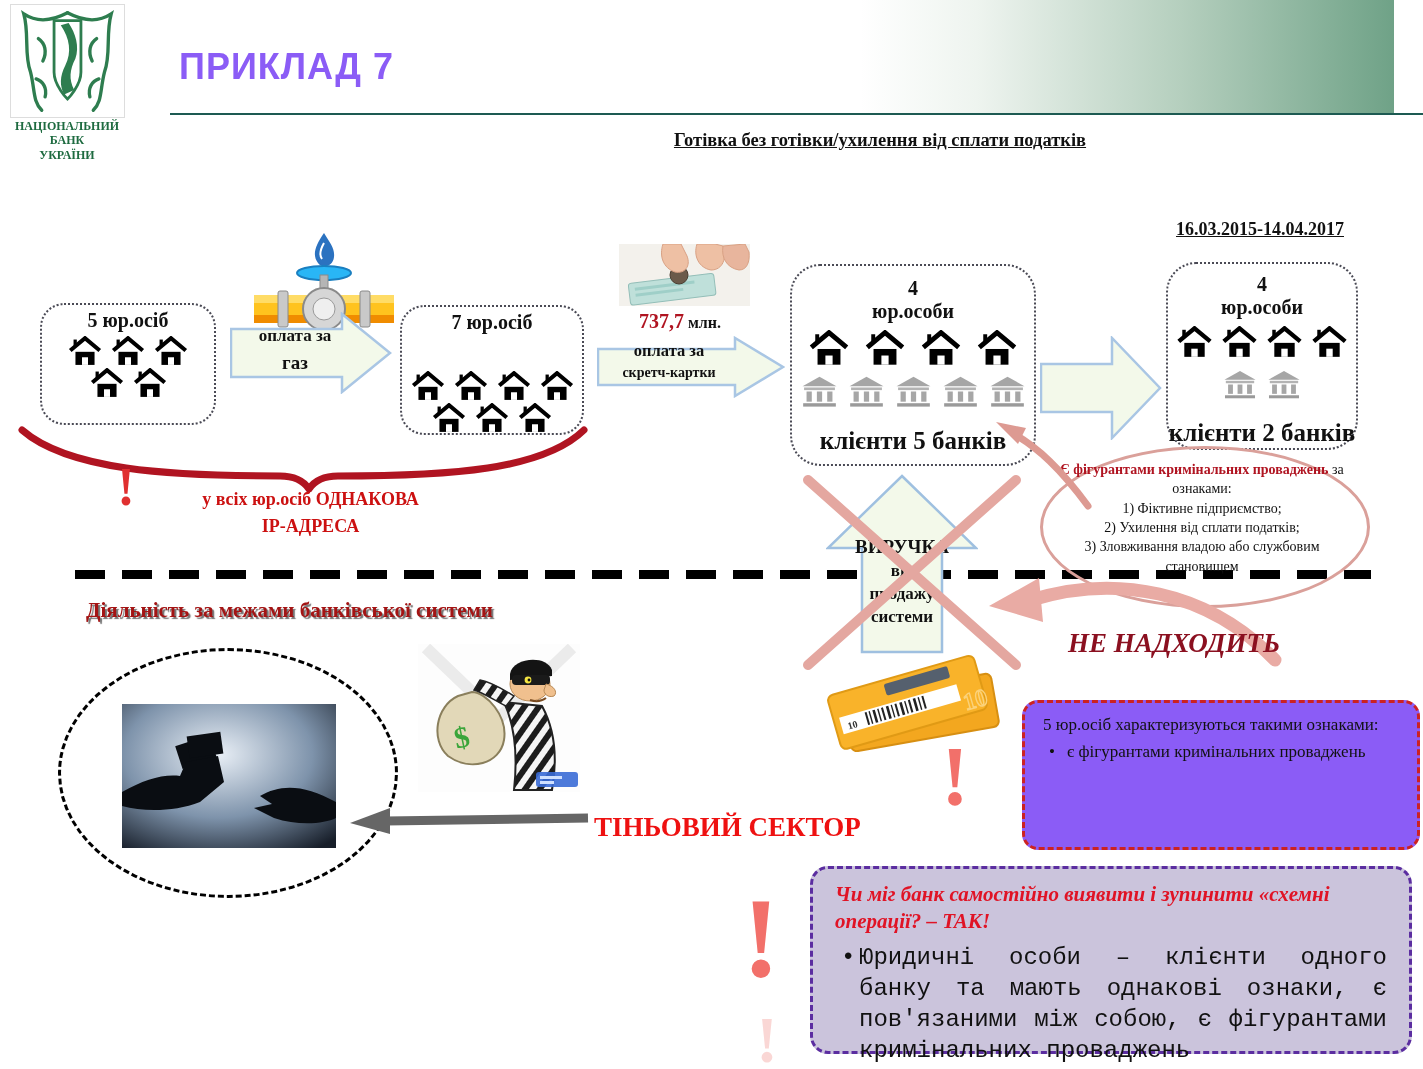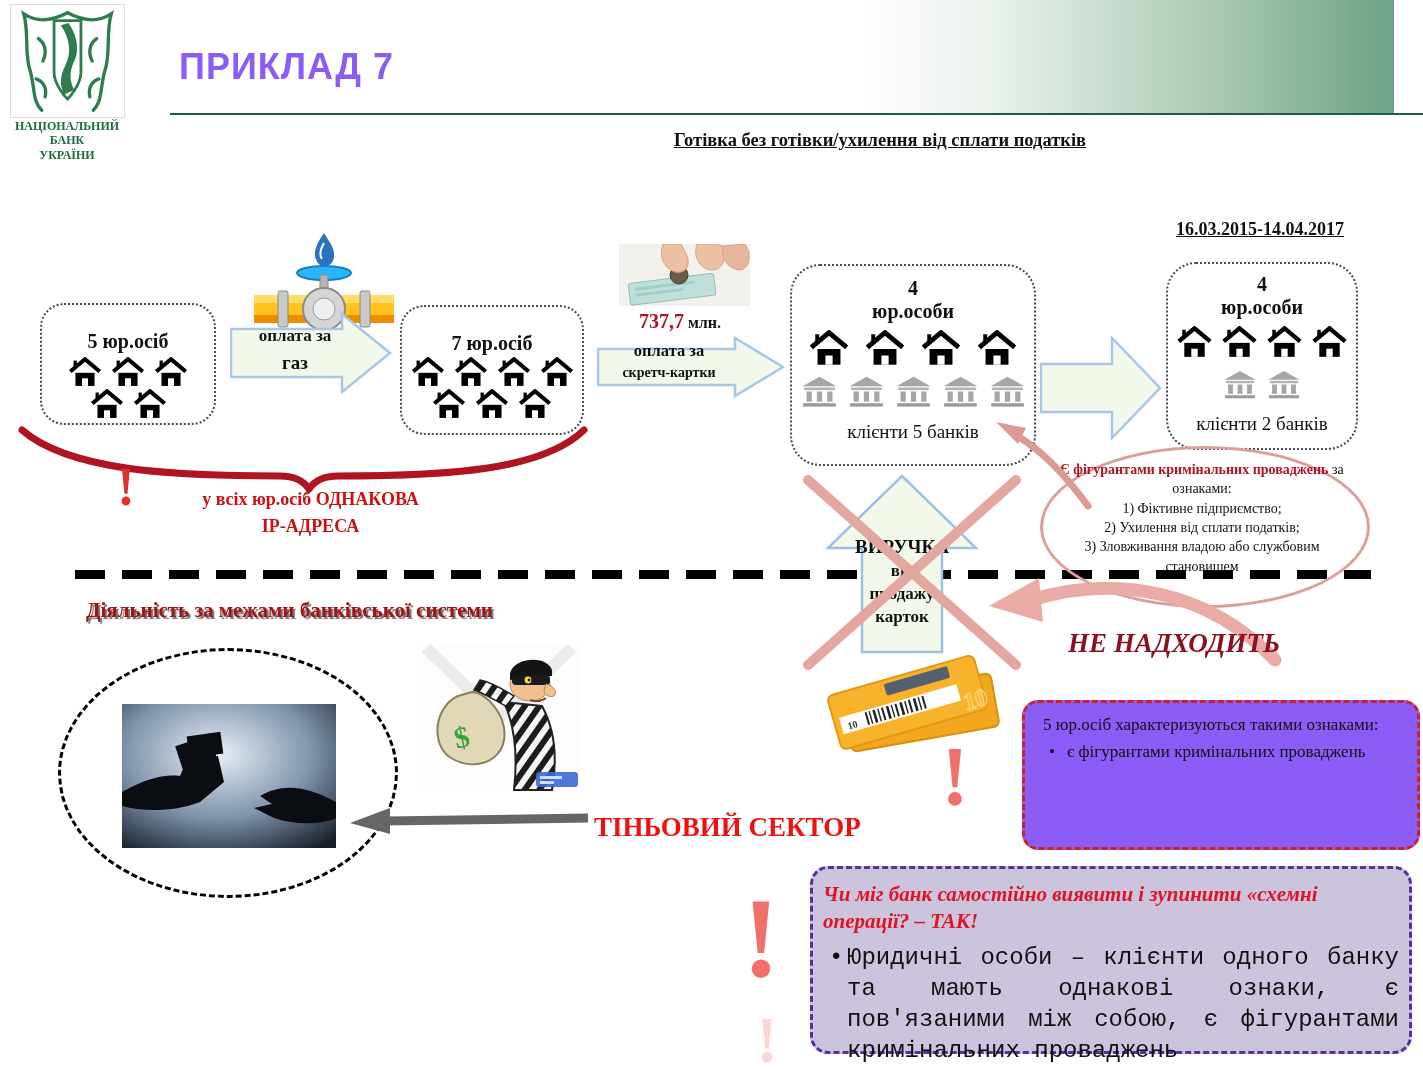--- a/index.html
+++ b/index.html
@@ -16,29 +16,29 @@
   .page-title{left:179px;top:46px;font-family:"Liberation Sans",sans-serif;
     font-weight:bold;font-size:36px;letter-spacing:1px;color:#8b5cf6;}
   .title-rule{left:170px;top:113px;width:1253px;height:2px;background:var(--title-line,#1d5a52);}
   .subtitle{left:600px;top:130px;width:560px;text-align:center;font-weight:bold;
     font-size:18.5px;text-decoration:underline;}
   .period{left:1140px;top:219px;width:240px;text-align:center;font-weight:bold;
     font-size:18px;text-decoration:underline;}
   
   .ebox{border:2px dotted #4a4a55;border-radius:24px;background:#fff;
     display:flex;flex-direction:column;align-items:center;}
-  .ebox .box-label{font-weight:bold;font-size:20px;margin-top:25px;}
+  .ebox .box-label{font-weight:bold;font-size:20px;margin-top:4px;}
   .houses,.banks{display:flex;justify-content:center;flex-wrap:wrap;column-gap:9px;row-gap:2px;}
   .houses svg{width:34px;height:30px;}
   .banks svg{width:34px;height:28px;}
   .b3 .houses svg{width:42px;height:36px;}
   .b3 .banks svg{width:37px;height:31px;}
   .b4 .houses svg{width:37px;height:32px;}
   .b4 .banks svg{width:34px;height:29px;}
-  .box-caption{font-weight:normal;font-size:19px;margin-top:14px;}
+  .box-caption{font-weight:bold;font-size:25px;margin-top:20px;}
   
   .flow-arrow-text{text-align:center;font-weight:bold;line-height:1.5;}
   .amount-line{left:595px;top:310px;width:170px;text-align:center;font-weight:bold;font-size:16px;}
   .amount-line .amt{color:var(--crimson,#b01421);font-size:20px;}
   
   .ip-mark{left:117px;top:456px;font-size:54px;font-weight:bold;color:#e03030;}
   .ip-text{left:158px;top:486px;width:305px;text-align:center;font-weight:bold;
     font-size:18px;line-height:1.5;color:var(--red,#cc1111);}
   .crim-ellipse{left:1040px;top:446px;width:324px;height:156px;border:3px solid #daa09a;
     border-radius:50%;background:transparent;}
@@ -61,21 +61,21 @@
   .bullets li::before{content:"•";position:absolute;left:6px;}
   .outside-label{left:86px;top:598px;font-weight:bold;font-size:21px;color:#a31414;
     text-shadow:2px 2px 1px rgba(70,70,70,.75);}
   .dashed-ellipse{left:58px;top:648px;width:334px;height:244px;border:3.5px dashed #000;
     border-radius:50%;}
   .shadow-label{left:594px;top:788px;font-weight:bold;font-size:27px;color:#ee1111;margin-top:24px;}
   .big-exclaim{left:742px;top:872px;font-size:114px;font-weight:bold;color:var(--salmon-strong,#f2706a);}
   .ghost-exclaim{left:756px;top:1002px;font-size:66px;font-weight:bold;color:#f6b0ac;opacity:.5;}
   .question-box{left:810px;top:866px;width:602px;height:188px;background:var(--lavender-fill,#cbc4dc);
     border:3px dashed var(--purple-border,#5b2da0);border-radius:18px;
-    padding:12px 10px;box-sizing:border-box;}
+    padding:12px 22px;box-sizing:border-box;}
   .question-box .q{color:#e01325;font-weight:bold;font-style:italic;font-size:21px;line-height:1.3;}
   .question-box .bullets{margin-top:6px;font-size:24px;line-height:1.3;font-family:Liberation Mono, monospace;}
   svg{display:block;}
 </style>
 </head>
 <body>
 
 <svg width="0" height="0" style="position:absolute" aria-hidden="true">
   <defs>
     <symbol id="house" viewBox="0 0 24 22">
@@ -166,21 +166,21 @@
 </svg>
 
 <svg class="abs" style="left:230px;top:312px;" width="162" height="82" viewBox="0 0 162 82">
   <path d="M1 17 H112 V2 L160 41 L112 80 V65 H1 Z" fill="#f3f9ea" stroke="#a9c6e4" stroke-width="2.5"></path>
 </svg>
 <div class="abs flow-arrow-text" style="left:236px;top:323px;width:118px;">
   <div style="font-size:17px;">оплата за</div>
   <div style="font-size:19px;">газ</div>
 </div>
 
-<div class="abs ebox" style="left:400px;top:305px;width:180px;height:126px;">
+<div class="abs ebox" style="left:400px;top:305px;width:180px;height:126px;justify-content:space-between;">
   <div class="box-label">7 юр.осіб</div>
   <div class="houses" style="width:168px;margin-top:2px;">
       <span>
         <svg width="34" height="30" viewBox="0 0 24 22">
           <use href="#house"></use>
         </svg>
       </span>
       <span>
         <svg width="34" height="30" viewBox="0 0 24 22">
           <use href="#house"></use>
@@ -363,21 +363,21 @@
   <polygon points="30,28 8,6 38,12" fill="#dd9a92"></polygon>
 </svg>
 
 <svg class="abs" style="left:826px;top:474px;" width="152" height="180" viewBox="0 0 152 180">
   <path d="M76 2 L150 74 H116 V178 H36 V74 H2 Z" fill="#f3f9ea" stroke="#9fc0e0" stroke-width="2.5"></path>
 </svg>
 <div class="abs uparrow-text">
     <div>ВИРУЧКА</div>
     <div>від</div>
     <div>продажу</div>
-    <div>карток</div>
+    <div>системи</div>
   </div>
 <svg class="abs" style="left:798px;top:470px;" width="228" height="205" viewBox="0 0 228 205">
   <line x1="10" y1="10" x2="218" y2="195" stroke="#e4a7a0" stroke-width="10" stroke-linecap="round"></line>
   <line x1="218" y1="10" x2="10" y2="195" stroke="#e4a7a0" stroke-width="10" stroke-linecap="round"></line>
 </svg>
 
 <svg class="abs" style="left:975px;top:556px;" width="310" height="120" viewBox="0 0 310 120">
   <path d="M300 104 C 232 34, 140 18, 56 44" fill="none" stroke="#e9aba4" stroke-width="13" stroke-linecap="round"></path>
   <polygon points="64,22 14,50 68,66" fill="#e9aba4"></polygon>
 </svg>

